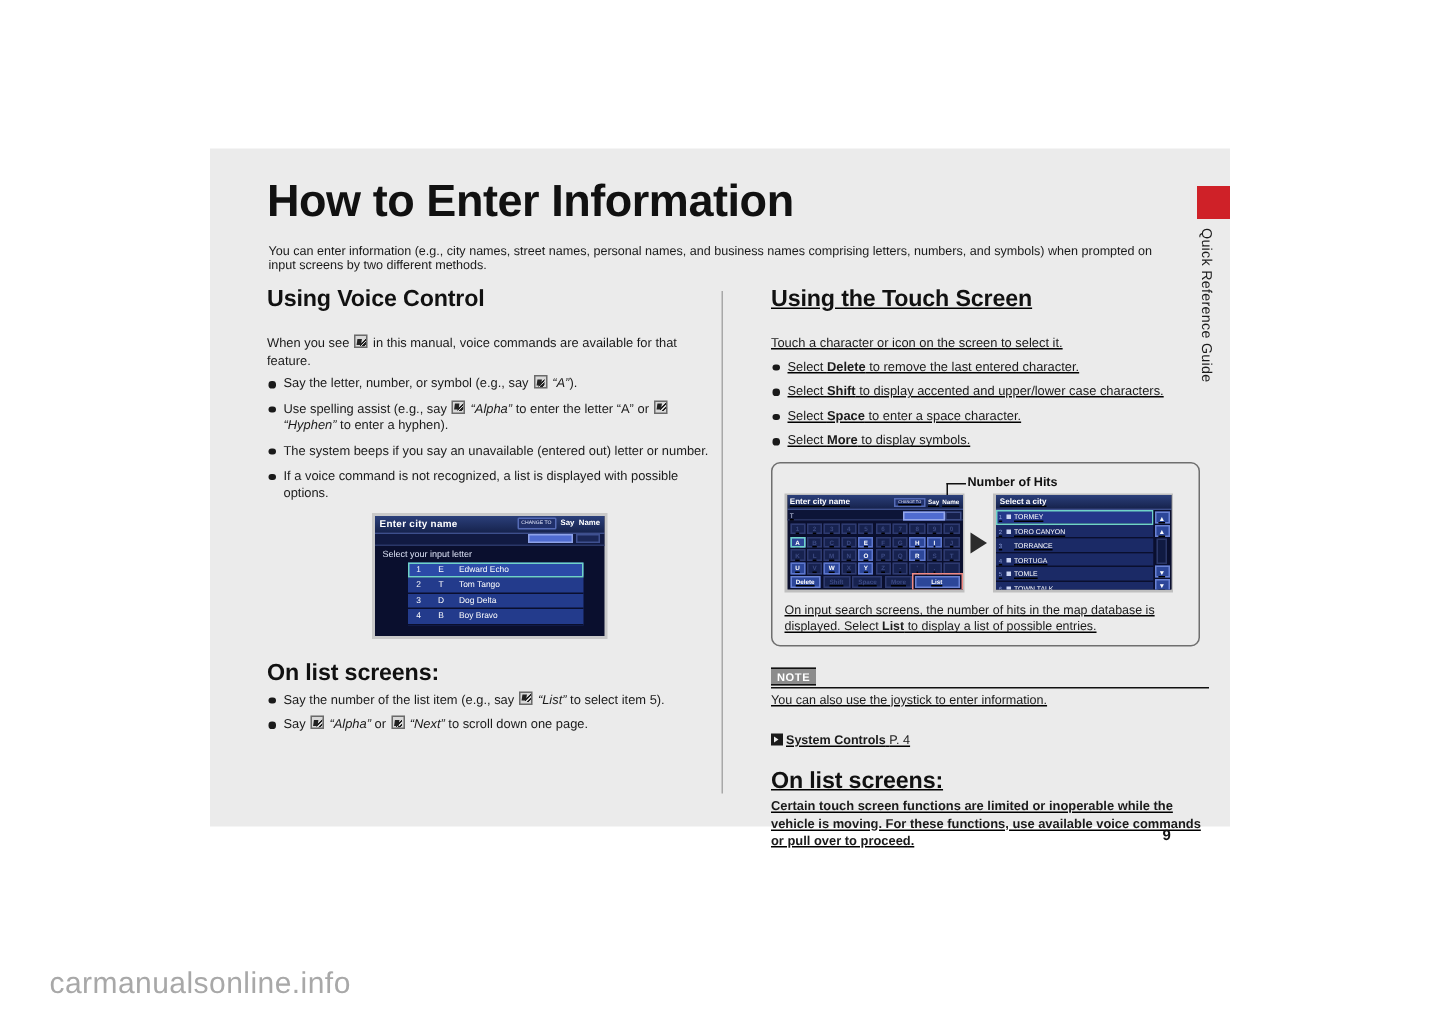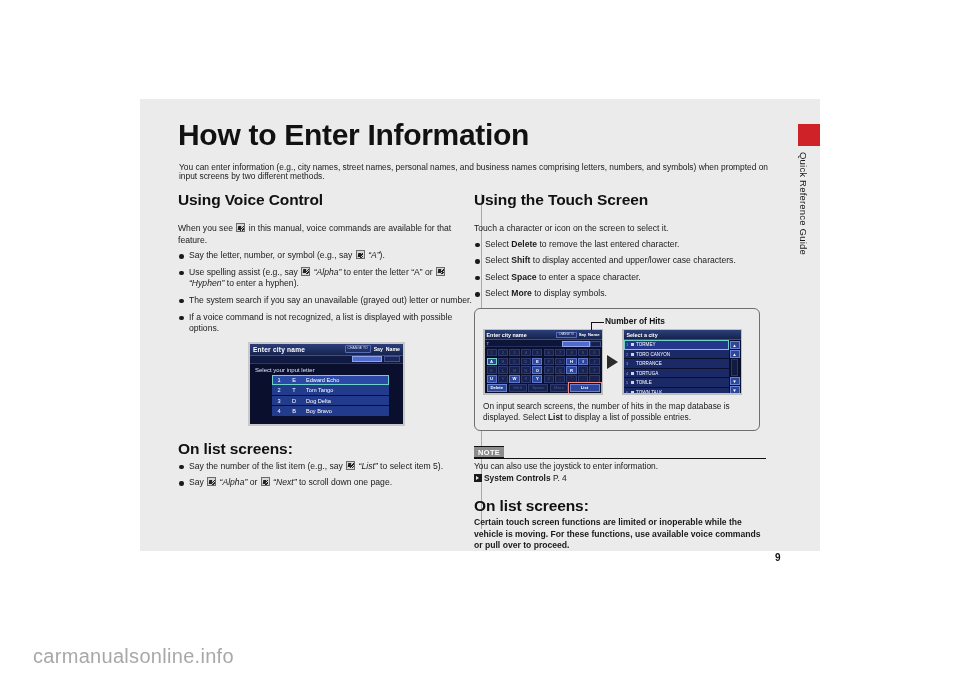--- a/index.html
+++ b/index.html
@@ -72,23 +72,24 @@
 
   
   #col-left {
     position: absolute;
     left: 178px;
     top: 191px;
     width: 295px;
   }
   #col-right {
     position: absolute;
-    left: 474px;
+    left: 514px;
     top: 191px;
     width: 292px;
+    text-decoration: underline;
   }
   #col-divider {
     position: absolute;
     left: 481px;
     top: 194px;
     width: 1px;
     height: 335px;
     background: #a8a8a8;
   }
 
@@ -494,21 +495,21 @@
     border-top: 1px solid #111;
     margin-top: -1px;
   }
   .note-text {
     margin: 2px 0 0 0;
     font-size: 8.4px;
     line-height: 11.4px;
     color: #1a1a1a;
   }
   .note-ref {
-    margin: 1px 0 0 0;
+    margin: 16px 0 0 0;
     font-size: 8.4px;
     color: #1a1a1a;
   }
 
   
   #page-number {
     position: absolute;
     left: 775px;
     top: 552px;
     font-size: 10px;
@@ -550,21 +551,21 @@
 
   <p class="body">
     <span>When you see</span>
     <span class="vicon"></span>
     <span>in this manual, voice commands are available for that feature.</span>
   </p>
 
   <ul class="bullets" id="left-bullets">
       <li><span>Say the letter, number, or symbol (e.g., say </span><span class="vicon"></span><span class="i"> “A”</span><span>).</span></li>
       <li><span>Use spelling assist (e.g., say </span><span class="vicon"></span><span class="i"> “Alpha”</span><span> to enter the letter “A” or </span><span class="vicon"></span><span class="i"> “Hyphen”</span><span> to enter a hyphen).</span></li>
-      <li><span>The system search if you say an unavailable (grayed out) letter or number.</span></li>
+      <li><span>The system beeps if you say an unavailable (entered out) letter or number.</span></li>
       <li><span>If a voice command is not recognized, a list is displayed with possible options.</span></li>
     </ul>
 
   <div id="nav-shot-left">
     <div class="navscreen">
       <div class="nav-hdr">
         <span class="t">Enter city name</span>
         <span class="btns">
           <span class="chip">CHANGE TO</span>
           <span class="lbl">Say</span>

